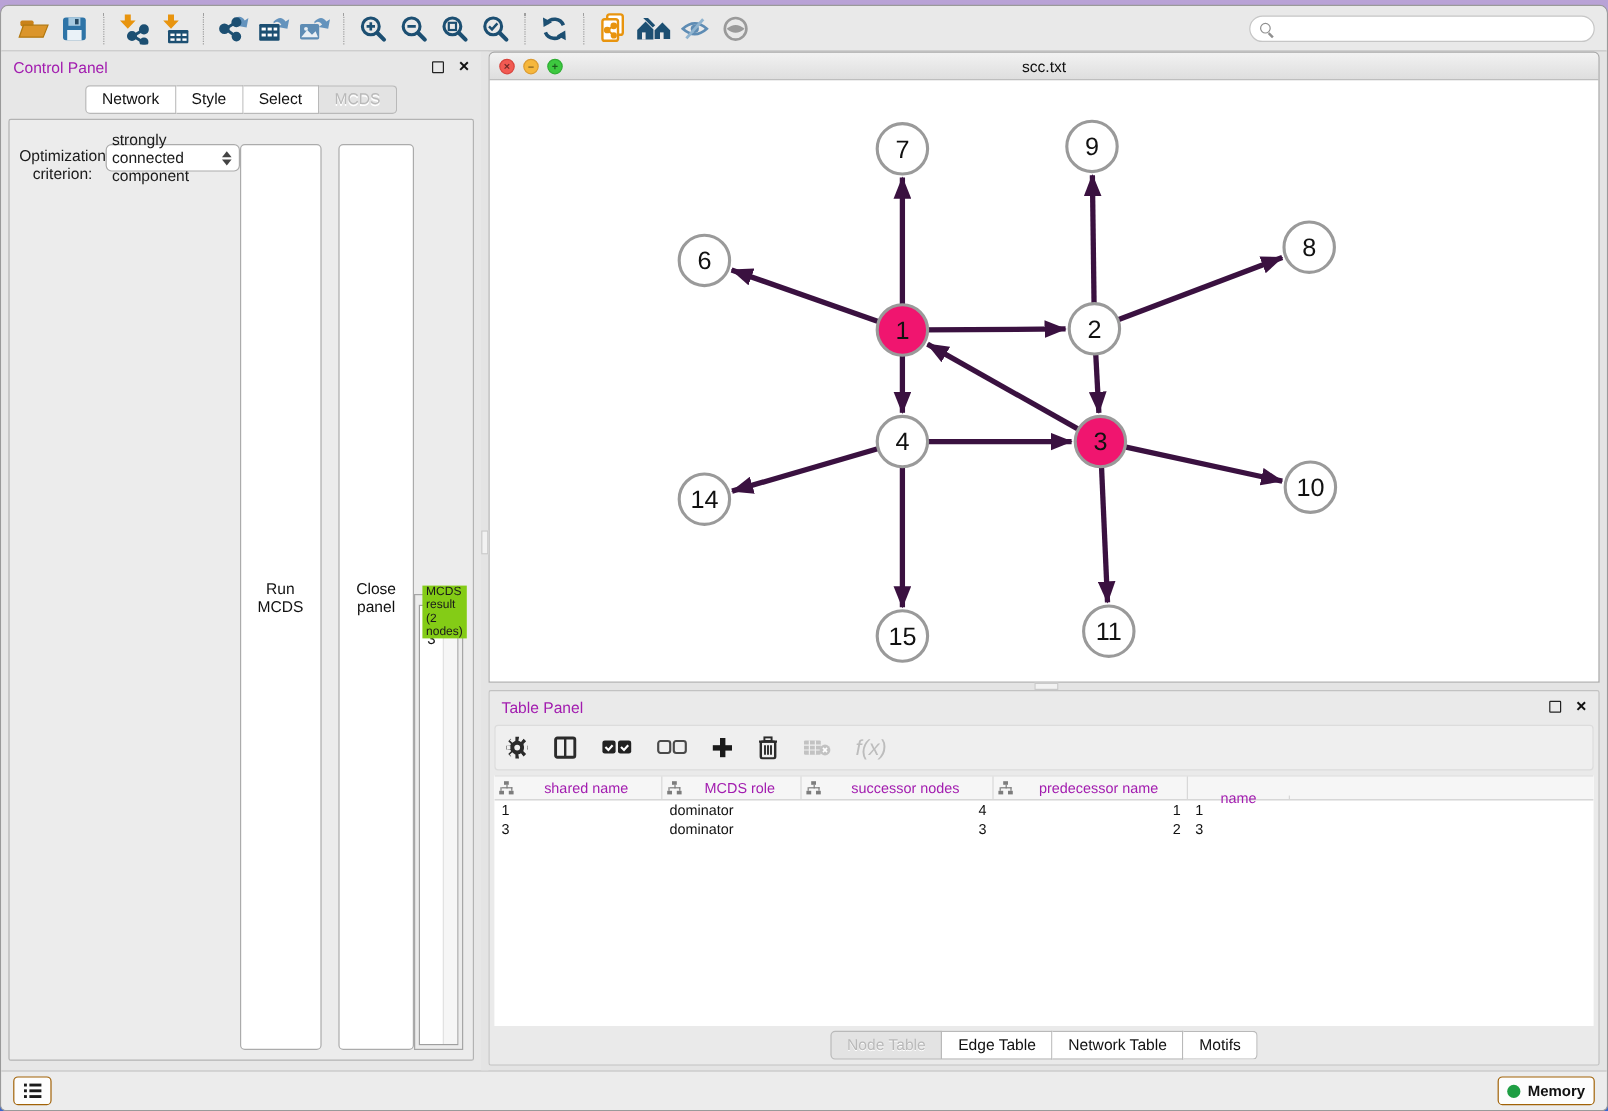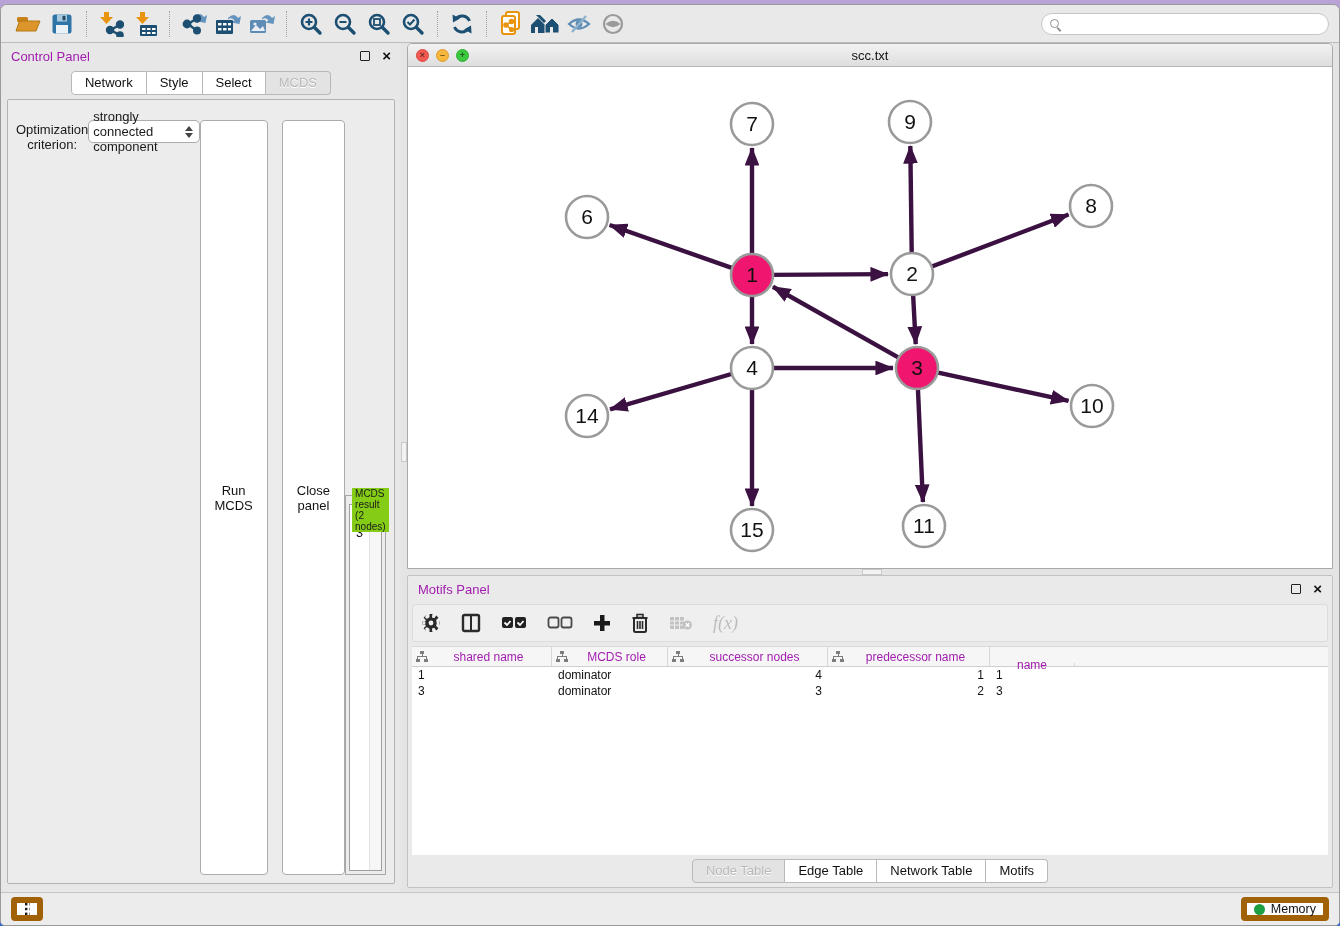--- a/index.html
+++ b/index.html
@@ -81,37 +81,37 @@
   .net-title { position:absolute; left:0; right:0; text-align:center; font-size:13px; color:#111; }
   .net-canvas { flex:1; background:#fff; position:relative; }
   .hdiv { height:6px; background:#e4e4e4; position:relative; flex:0 0 auto; }
   .hdiv .grip { position:absolute; left:455px; top:0; width:20px; height:6px; background:#f2f2f2; border:1px solid #c9c9c9; }
   
   .tpanel { flex:1; background:#eaeaea; border:1px solid #c2c2c2; border-radius:2px;
     display:flex; flex-direction:column; margin-bottom:4px; min-height:0; }
   .tp-toolbar { height:38px; margin:2px 4px; background:#efefef; border:1px solid #dcdcdc; border-radius:3px;
     display:flex; align-items:center; padding:0 8px; gap:20px; flex:0 0 auto; }
   .tp-ic { display:flex; align-items:center; justify-content:center; }
-  .fx { font-family:Liberation Serif, serif; font-style:italic; font-size:18px; color:#bdbdbd; }
+  .fx { font-family:Liberation Sans, sans-serif; font-style:italic; font-size:18px; color:#bdbdbd; }
   .tablewrap { flex:1; margin:2px 4px 0 4px; background:#fff; overflow:hidden; min-height:0; }
   .thead { display:flex; background:#f6f6f6; border-top:1px solid #d8d8d8; border-bottom:1px solid #cfcfcf; height:21px; }
   .th { display:flex; align-items:center; border-right:1px solid #d8d8d8; font-size:12px; color:#a21caf;
     position:relative; padding:0 4px; }
   .th .lbl { flex:1; text-align:center; }
   .tree-ic { width:12px; height:11px; position:relative; flex:0 0 auto; margin-right:2px; }
   .tree-ic i { position:absolute; background:#7d7d7d; }
   .trow { display:flex; height:16px; align-items:center; }
   .td { font-size:12px; color:#111; padding:0 6px; overflow:hidden; white-space:nowrap; }
   .td.r { text-align:right; }
   .tabs-bottom { height:32px; display:flex; align-items:center; justify-content:center; flex:0 0 auto; }
   
   .statusbar { height:33px; background:#ececec; border-top:1px solid #c4c4c4;
     display:flex; align-items:center; padding:0 10px; flex:0 0 auto; }
-  .sbtn { background:#fdfdfd; border:6px solid #a16207; border-radius:4px; height:24px;
-    display:flex; align-items:center; justify-content:center; padding:0 7px; }
+  .sbtn { background:#fdfdfd; border:1px solid #a16207; border-radius:4px; height:24px;
+    display:flex; align-items:center; justify-content:center; padding:0 7px;font-weight:bold; }
   .memdot { width:11px; height:11px; border-radius:50%; background:#1e9e43; margin-right:6px; }
   .memlabel { font-size:12.5px; color:#111; }
   svg { display:block; }
 </style>
 </head>
 <body>
 
 <div class="window">
 
 
@@ -405,21 +405,21 @@
             </svg>
         </div>
       </div>
 
       <div class="hdiv">
           <span class="grip"></span>
         </div>
 
       <div class="tpanel">
         <div class="panel-head">
-          <span class="panel-title">Motifs Panel</span>
+          <span class="panel-title">Table Panel</span>
           <span class="panel-icons">
             <span class="float-ic"></span>
             <span class="close-ic">×</span>
           </span>
         </div>
         <div class="tp-toolbar">
           <span class="tp-ic">
             <svg width="20" height="20">
               <g fill="#2b2b2b">
                 <circle cx="10" cy="10" r="6"></circle>

